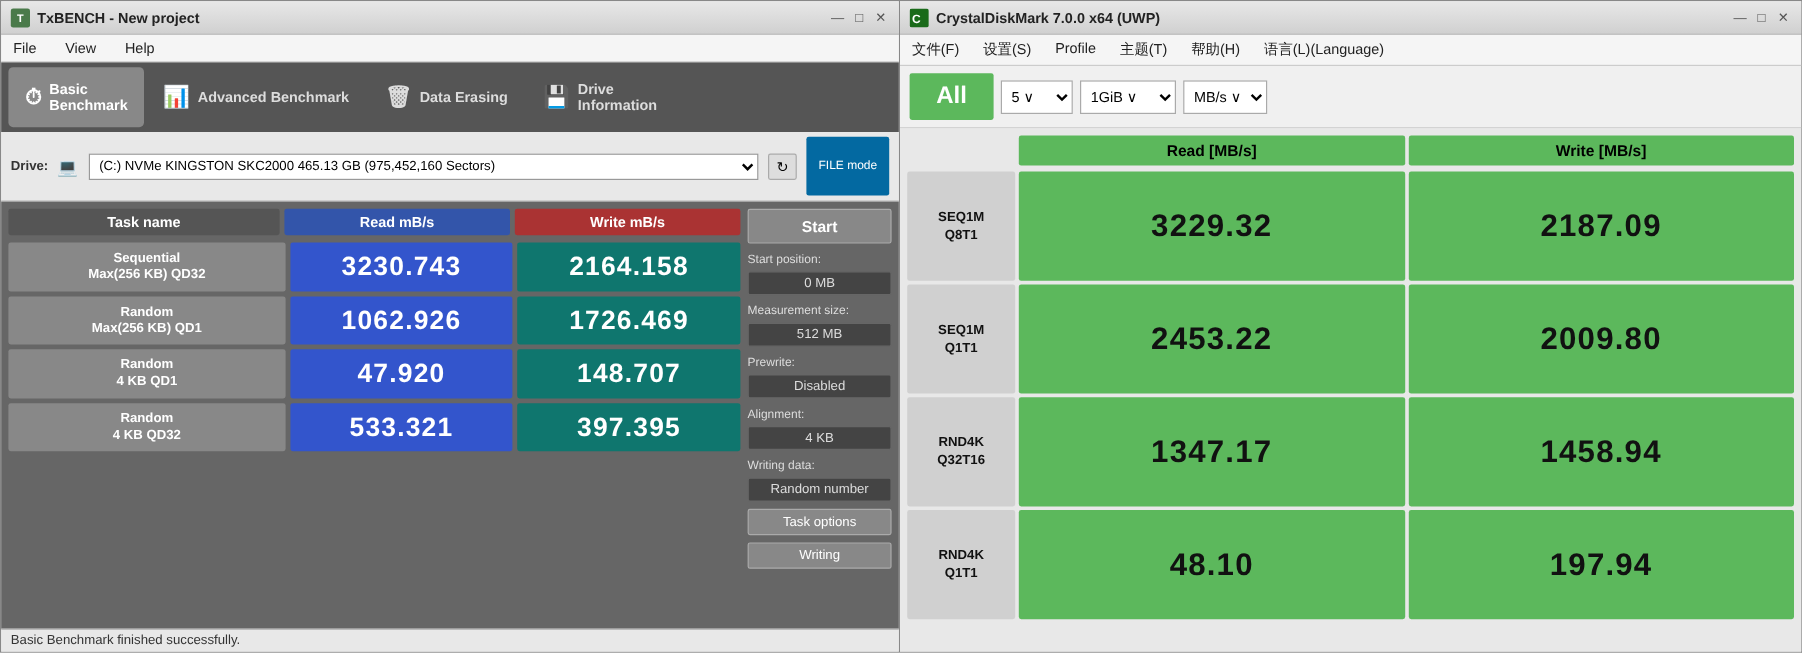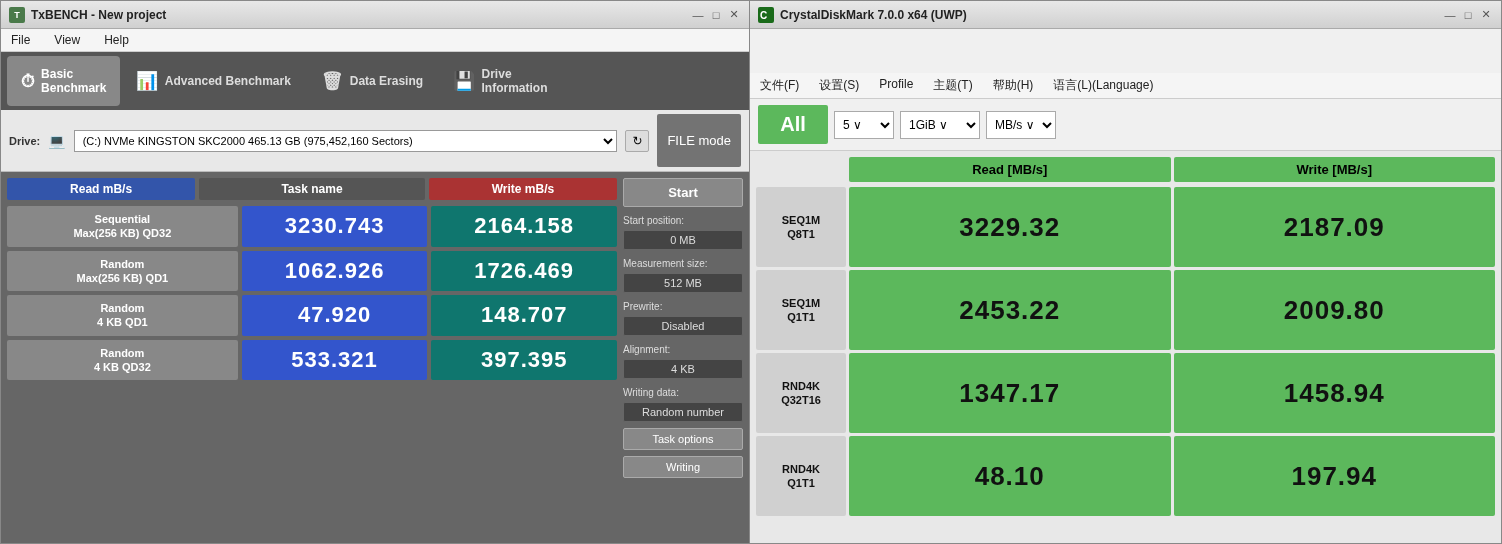--- a/index.html
+++ b/index.html
@@ -136,25 +136,25 @@
       background: #ddd;
       border: 1px solid #aaa;
       border-radius: 2px;
       cursor: pointer;
       display: flex;
       align-items: center;
       justify-content: center;
       font-size: 12px;
     }
     .file-mode-btn {
-      background: #737373;
+      background: #0369a1;
       color: white;
       border: none;
       padding: 19px 10px;
-      font-size: 13px;
+      font-size: 10px;
       cursor: pointer;
       border-radius: 2px;
     }
 
     
     .tx-main {
       display: flex;
       flex: 1;
       background: #666;
       padding: 6px;
@@ -313,21 +313,20 @@
       align-items: center;
       justify-content: center;
     }
     .cdm-menubar {
       background: #f5f5f5;
       border-bottom: 1px solid #ccc;
       display: flex;
       padding: 2px 4px;
       gap: 8px;
       font-size: 12px;
-      margin-top: 44px;
     }
     .cdm-menu {
       padding: 2px 6px;
       cursor: pointer;
       color: #222;
     }
 
     
     .cdm-controls {
       background: #f0f0f0;
@@ -495,22 +494,22 @@
       <option>(C:) NVMe KINGSTON SKC2000  465.13 GB (975,452,160 Sectors)</option>
     </select>
     <div class="drive-refresh">↻</div>
     <button class="file-mode-btn">FILE mode</button>
   </div>
 
   <div class="tx-main">
     <div class="tx-results">
 
       <div class="tx-header-row">
+        <div class="tx-col-header task">Task name</div>
         <div class="tx-col-header read">Read mB/s</div>
-        <div class="tx-col-header task">Task name</div>
         <div class="tx-col-header write">Write mB/s</div>
       </div>
 
       <div class="tx-result-row">
         <div class="tx-task-cell">Sequential<br>Max(256 KB) QD32</div>
         <div class="tx-read-cell">3230.743</div>
         <div class="tx-write-cell">2164.158</div>
       </div>
 
       <div class="tx-result-row">
@@ -542,20 +541,23 @@
       <div class="tx-side-value">Disabled</div>
       <span class="tx-side-label">Alignment:</span>
       <div class="tx-side-value">4 KB</div>
       <span class="tx-side-label">Writing data:</span>
       <div class="tx-side-value">Random number</div>
       <button class="tx-side-btn">Task options</button>
       <button class="tx-side-btn">Writing</button>
     </div>
   </div>
 
+  <div class="tx-statusbar">
+    <span>Basic Benchmark finished successfully.</span>
+  </div>
 </div>
 
 <div id="cdm">
 
   <div class="cdm-titlebar">
     <div class="cdm-titlebar-left">
       <div class="cdm-icon">
         <svg width="16" height="16" viewBox="0 0 16 16">
             <rect width="16" height="16" fill="#1a6b1a" rx="2"></rect>
             <text x="2" y="12" fill="white" font-size="10" font-weight="bold">C</text>

